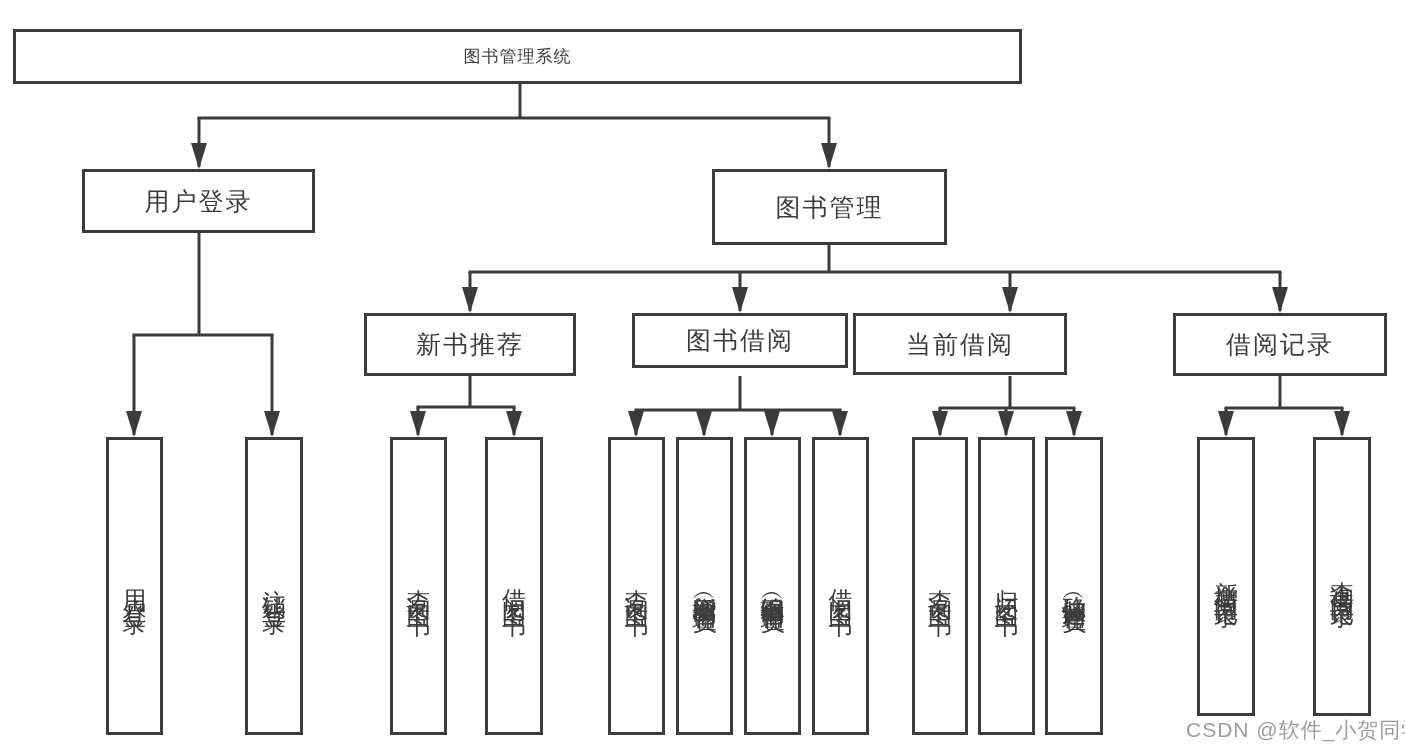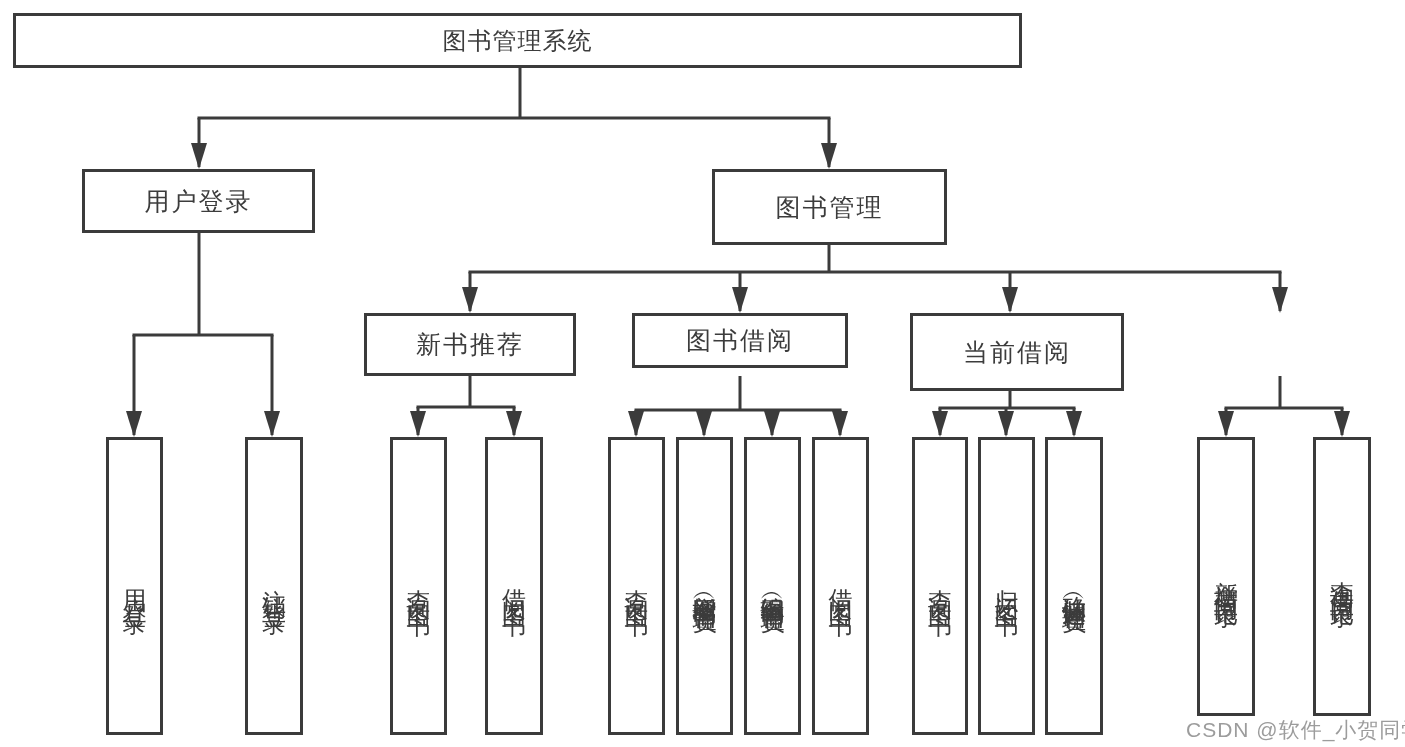--- a/index.html
+++ b/index.html
@@ -14,21 +14,21 @@
   }
   #connectors{position:absolute;left:0;top:0;width:1405px;height:747px;}
   #connectors line{stroke:var(--line);stroke-width:3;}
   #connectors .arrowhead{fill:var(--line);}
   .box{
     position:absolute; box-sizing:border-box;
     border:3px solid var(--line); background:#fff;
     display:flex; align-items:center; justify-content:center;
     text-align:center; line-height:1;
   }
-  .root-box{font-size:24px; letter-spacing:1px;}
+  .root-box{font-size:17px; letter-spacing:1px;margin-top:16px;}
   .branch-box{font-size:25px; letter-spacing:2px;}
   .leaf{font-size:24px;}
   .vtext{
     writing-mode:vertical-lr; text-orientation:mixed;
     letter-spacing:8px; white-space:nowrap;
   }
   .vtext.ls-med{letter-spacing:5px;}
   .vtext.ls-tight{letter-spacing:2px;}
   .watermark{
     position:absolute; left:1186px; top:716px;
@@ -113,22 +113,25 @@
   <div class="box branch-box" style="left:712px;top:169px;width:235px;height:76px">
     <span>图书管理</span>
   </div>
 
   <div class="box branch-box" style="left:364px;top:313px;width:212px;height:63px">
     <span>新书推荐</span>
   </div>
   <div class="box branch-box" style="left:632px;top:313px;width:216px;height:55px">
     <span>图书借阅</span>
   </div>
-  <div class="box branch-box" style="left:910px;top:313px;width:214px;height:78px">
+  <div class="box branch-box" style="left:853px;top:313px;width:214px;height:62px">
     <span>当前借阅</span>
+  </div>
+  <div class="box branch-box" style="left:1173px;top:313px;width:214px;height:63px">
+    <span>借阅记录</span>
   </div>
 
   <div class="box leaf" style="left:106px;top:437px;width:57px;height:298px">
     <span class="vtext">用户登录</span>
   </div>
   <div class="box leaf" style="left:245px;top:437px;width:58px;height:298px">
     <span class="vtext">注销登录</span>
   </div>
 
   <div class="box leaf" style="left:390px;top:437px;width:57px;height:298px">

